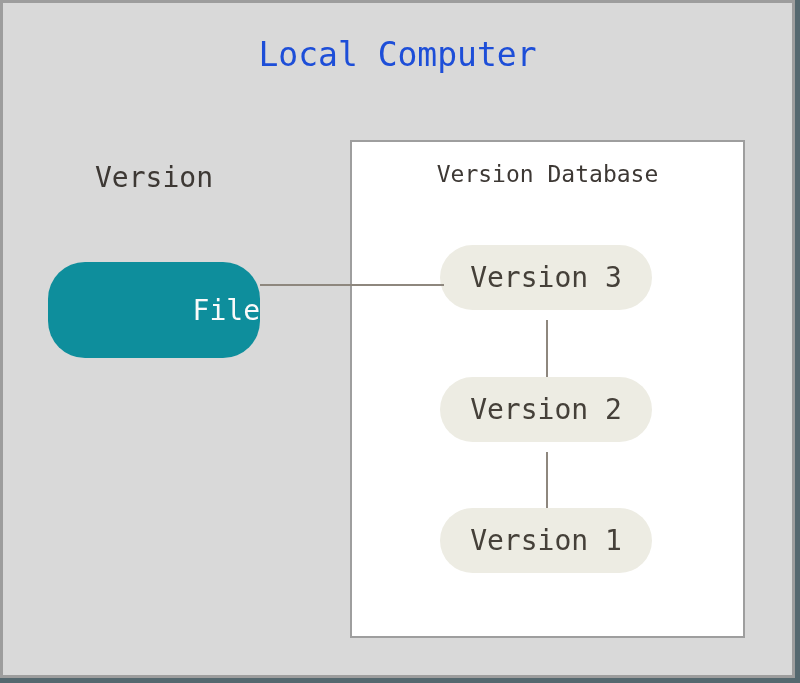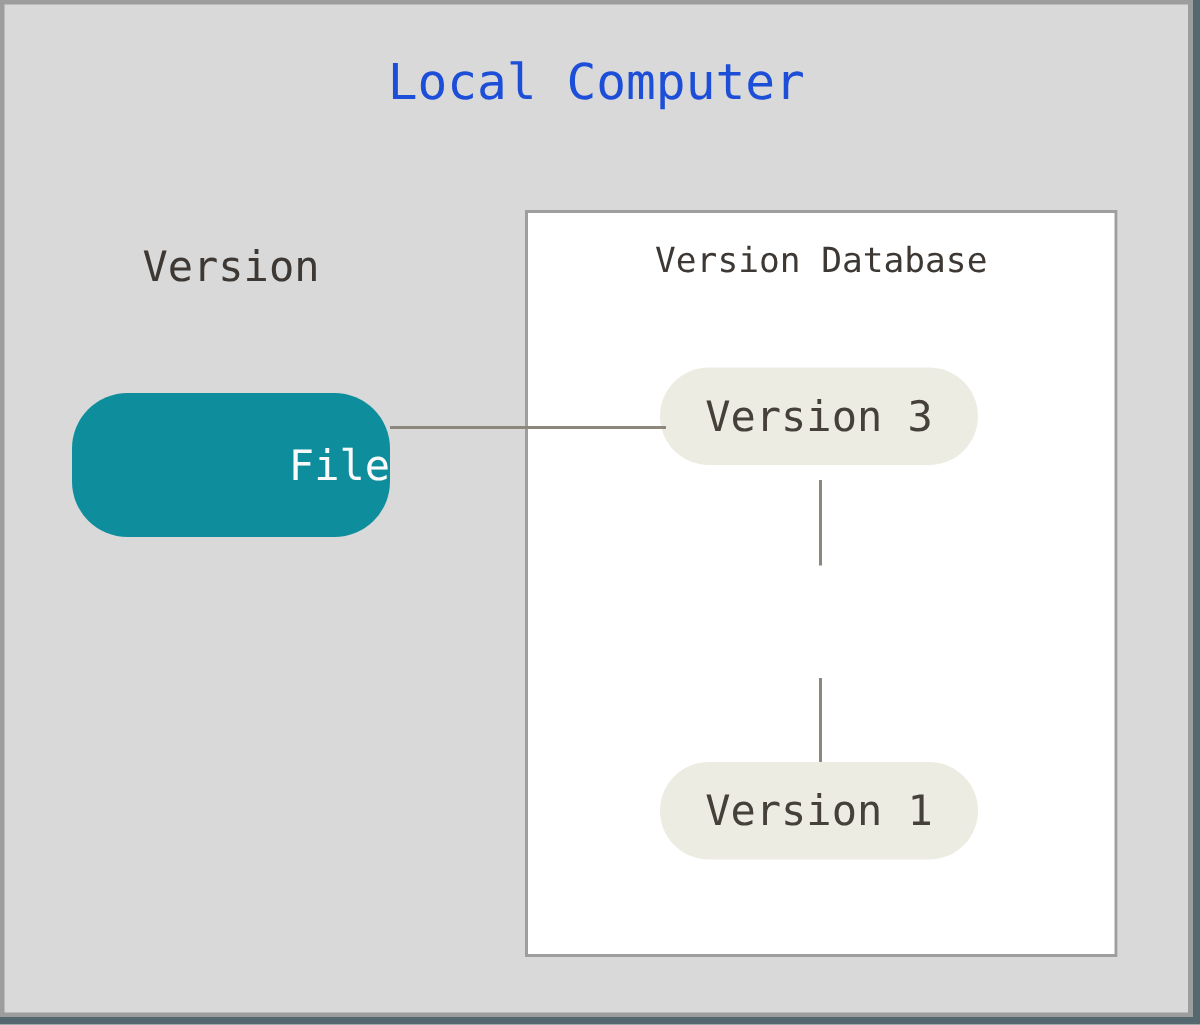--- a/index.html
+++ b/index.html
@@ -142,20 +142,23 @@
 
     <div class="vdb-box">
       <div class="vdb-title">Version Database</div>
 
       <div class="version-node v3">
         <span class="version-node-label">Version 3</span>
       </div>
 
       <div class="v-connector vc1"></div>
 
+      <div class="version-node v2">
+        <span class="version-node-label">Version 2</span>
+      </div>
 
       <div class="v-connector vc2"></div>
 
       <div class="version-node v1">
         <span class="version-node-label">Version 1</span>
       </div>
     </div>
 
   </div>
 </div>

